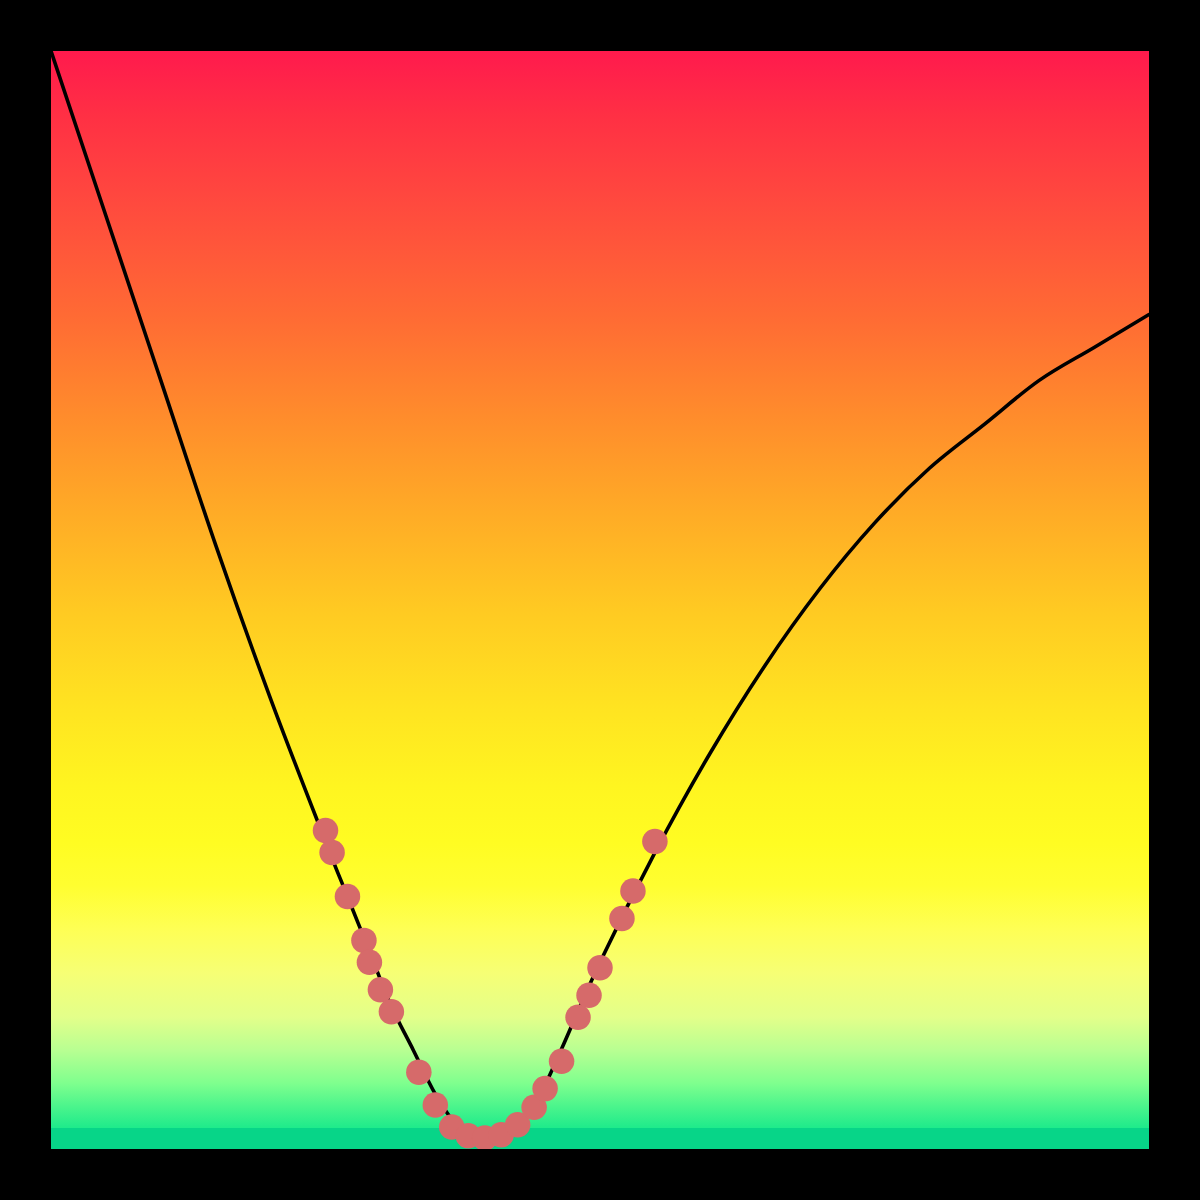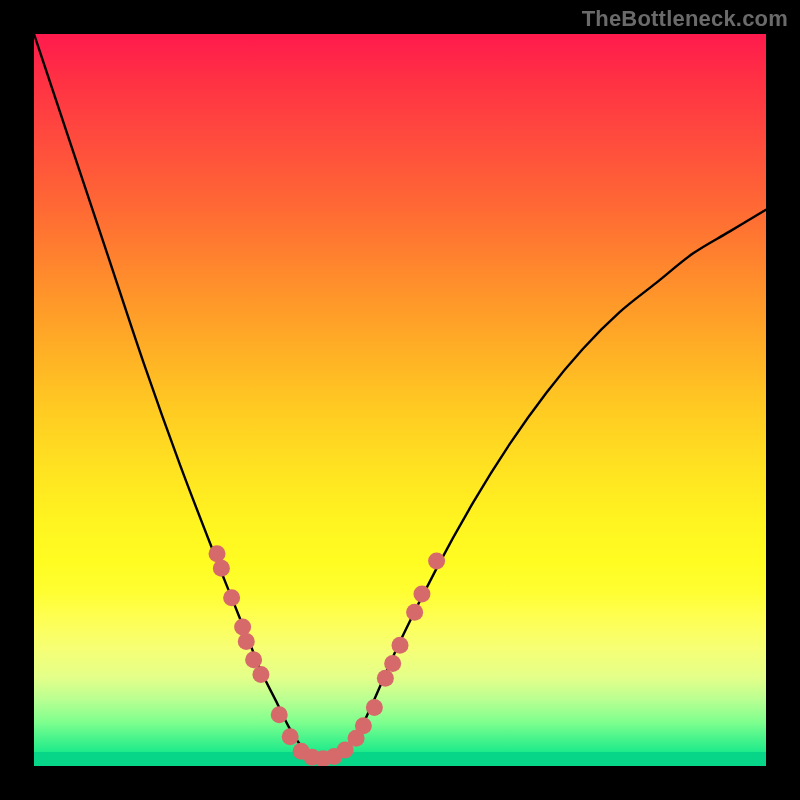--- a/index.html
+++ b/index.html
@@ -66,21 +66,20 @@
     left: 0;
     top: 0;
     width: 732px;
     height: 732px;
   }
 </style>
 </head>
 <body>
 
 <div class="chart-container">
-  <div class="watermark">TheBottleneck.com</div>
   <div class="plot-area">
     <div class="green-strip"></div>
     <svg class="curve-layer" viewBox="0 0 732 732" preserveAspectRatio="none">
       <path id="curve-path" fill="none" stroke="#000000" stroke-width="2.4" stroke-linecap="round" stroke-linejoin="round" d="M 0.00 0.00 C 6.10 18.30, 24.40 73.20, 36.60 109.80 C 48.80 146.40, 61.00 183.00, 73.20 219.60 C 85.40 256.20, 97.60 294.02, 109.80 329.40 C 122.00 364.78, 134.20 398.94, 146.40 431.88 C 158.60 464.82, 174.46 505.08, 183.00 527.04 C 191.54 549.00, 192.76 551.44, 197.64 563.64 C 202.52 575.84, 207.40 588.04, 212.28 600.24 C 217.16 612.44, 222.04 625.86, 226.92 636.84 C 231.80 647.82, 236.68 656.36, 241.56 666.12 C 246.44 675.88, 251.32 686.86, 256.20 695.40 C 261.08 703.94, 267.18 712.48, 270.84 717.36 C 274.50 722.24, 274.50 723.46, 278.16 724.68 C 281.82 725.90, 287.92 725.90, 292.80 724.68 C 297.68 723.46, 302.56 721.02, 307.44 717.36 C 312.32 713.70, 317.20 710.04, 322.08 702.72 C 326.96 695.40, 329.40 689.30, 336.72 673.44 C 344.04 657.58, 355.02 630.74, 366.00 607.56 C 376.98 584.38, 390.40 557.54, 402.60 534.36 C 414.80 511.18, 427.00 489.22, 439.20 468.48 C 451.40 447.74, 463.60 428.22, 475.80 409.92 C 488.00 391.62, 500.20 374.54, 512.40 358.68 C 524.60 342.82, 536.80 328.18, 549.00 314.76 C 561.20 301.34, 573.40 289.14, 585.60 278.16 C 597.80 267.18, 610.00 258.64, 622.20 248.88 C 634.40 239.12, 646.60 228.14, 658.80 219.60 C 671.00 211.06, 683.20 204.96, 695.40 197.64 C 707.60 190.32, 725.90 179.34, 732.00 175.68"></path>
       <g id="marker-group">
           <circle cx="183.00" cy="519.72" r="8.5" fill="#d66a6a"></circle>
           <circle cx="187.39" cy="534.36" r="8.5" fill="#d66a6a"></circle>
           <circle cx="197.64" cy="563.64" r="8.5" fill="#d66a6a"></circle>
           <circle cx="208.62" cy="592.92" r="8.5" fill="#d66a6a"></circle>
           <circle cx="212.28" cy="607.56" r="8.5" fill="#d66a6a"></circle>

